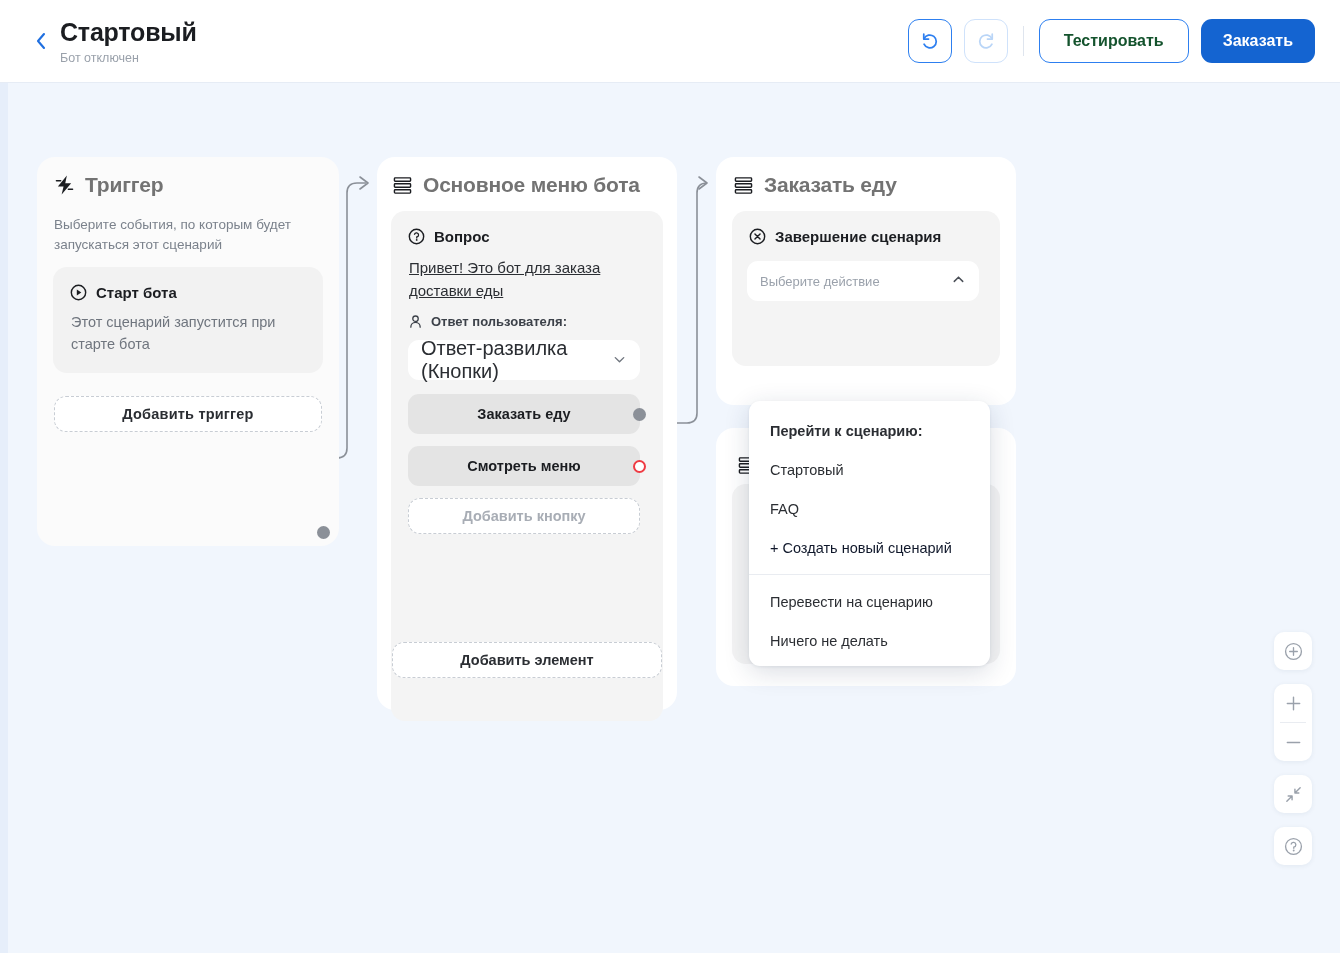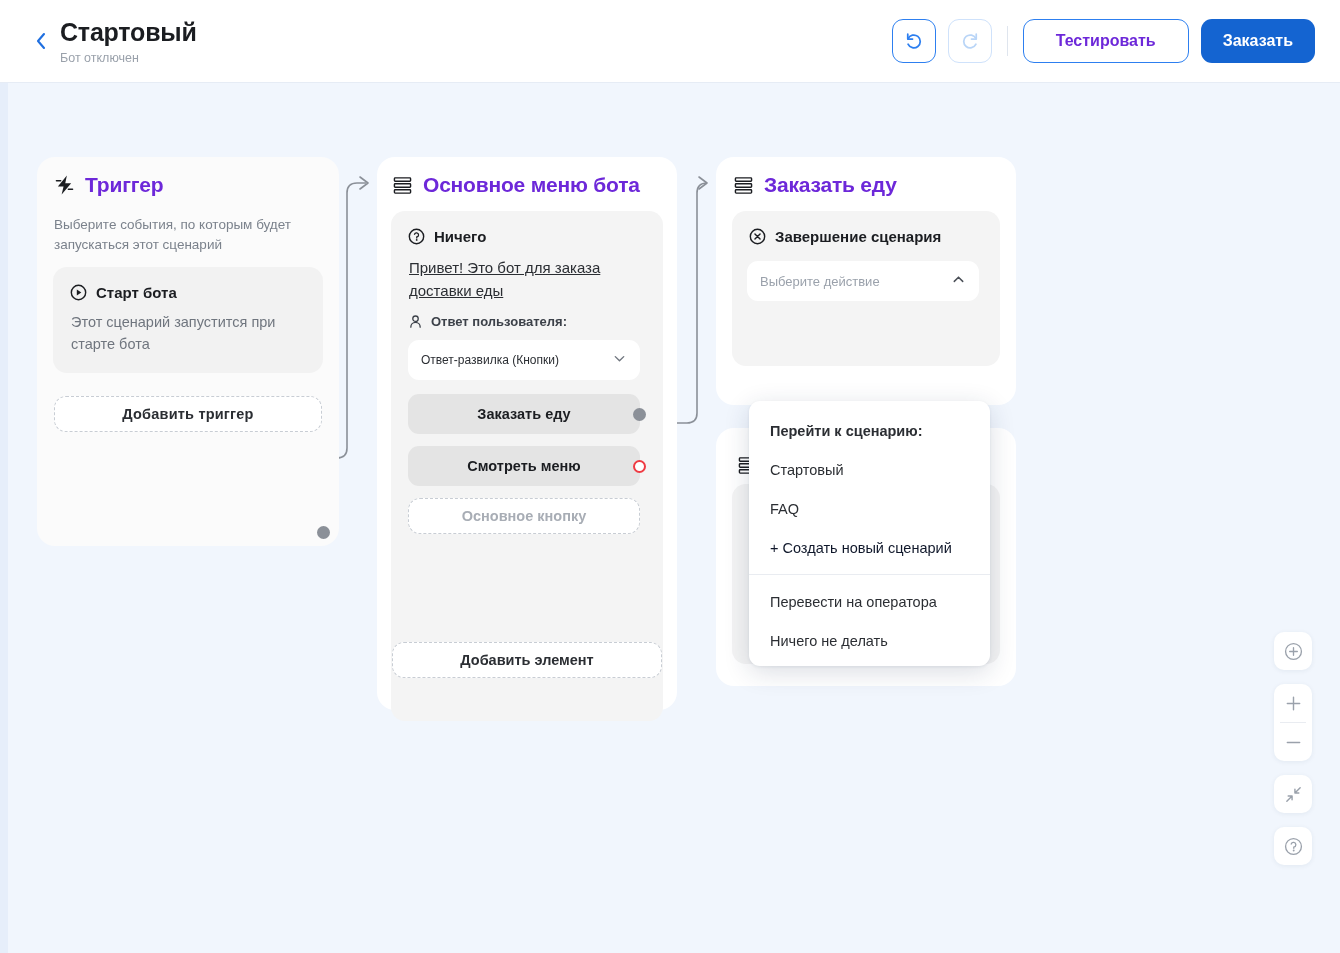--- a/index.html
+++ b/index.html
@@ -37,22 +37,22 @@
   }
   .icon-btn {
     width: 44px; height: 44px; border-radius: 11px;
     border: 1.6px solid #2d7ff0; background: #fff;
     display: flex; align-items: center; justify-content: center;
     color: #2d7ff0; cursor: pointer;
   }
   .icon-btn.disabled { border-color: #cfe2fb; color: #b9d5f7; cursor: default; }
   .hdr-sep { width: 1px; height: 30px; background: #dfe5ee; margin: 0 3px; }
   .btn-outline {
-    height: 44px; padding: 0 32px; border-radius: 11px;
-    border: 1.6px solid #2d7ff0; background: #fff; color: #6d28d9;
+    height: 44px; padding: 0 24px; border-radius: 11px;
+    border: 1.6px solid #2d7ff0; background: #fff; color: #14532d;
     font-size: 16px; font-weight: 600; font-family: inherit;
     display: flex; align-items: center; cursor: pointer;
   }
   .btn-primary {
     height: 44px; padding: 0 22px; border-radius: 11px;
     border: none; background: #1464d1; color: #fff;
     font-size: 16px; font-weight: 600; font-family: inherit;
     display: flex; align-items: center; cursor: pointer;
   }
 
@@ -69,21 +69,21 @@
 
   
   .card {
     position: absolute;
     border-radius: 18px;
     background: #fbfbfb;
   }
   .card.white { background: #fff; }
   .card-title {
     display: flex; align-items: center; gap: 11px;
-    font-size: 21px; font-weight: 700; color: #6d28d9; letter-spacing: -0.2px; text-align: right;
+    font-size: 21px; font-weight: 700; color: #737373; letter-spacing: -0.2px; text-align: right;
   }
   .card-desc {
     font-size: 13.5px; color: #7b828c; line-height: 20px;
   }
 
   
   #card-trigger { left: 37px; top: 74px; width: 302px; height: 389px; }
   #card-trigger .card-title { position: absolute; left: 18px; top: 16px; }
   #card-trigger .card-desc { position: absolute; left: 17px; top: 58px; width: 250px; }
   .sub-card {
@@ -120,21 +120,21 @@
   }
   .ans-label {
     position: absolute; left: 17px; top: 103px;
     display: flex; align-items: flex-end; gap: 8px;
     font-size: 13px; font-weight: 700; color: #3c4149;
   }
   .select-box {
     position: absolute; left: 17px; top: 129px; width: 232px; height: 40px;
     background: #fff; border-radius: 11px;
     display: flex; align-items: center; padding: 0 13px;
-    font-size: 12px; color: #2b2e33; cursor: pointer;
+    font-size: 20px; color: #2b2e33; cursor: pointer;
   }
   .select-box .chev { margin-left: auto; color: #6f757e; }
   .opt-btn {
     position: absolute; left: 17px; width: 232px; height: 40px;
     background: #e4e4e4; border-radius: 11px;
     display: flex; align-items: center; justify-content: center;
     font-size: 14.5px; font-weight: 700; color: #1b1d21; cursor: pointer;
   }
   #opt-order { top: 183px; }
   #opt-menu  { top: 235px; }
@@ -289,21 +289,21 @@
       <span>Основное меню бота</span>
     </div>
 
     <div class="sub-card" id="q-block">
       <div class="sub-title">
         <svg width="17" height="17" viewBox="0 0 18 18">
           <circle cx="9" cy="9" r="7.6" fill="none" stroke="#1b1d21" stroke-width="1.5"></circle>
           <path d="M6.9 6.6 a2.2 2.2 0 1 1 2.4 2.9 v1.1" fill="none" stroke="#1b1d21" stroke-width="1.4" stroke-linecap="round"></path>
           <circle cx="9.2" cy="12.6" r="0.95" fill="#1b1d21"></circle>
         </svg>
-        <span>Ничего</span>
+        <span>Вопрос</span>
       </div>
       <div class="q-text">Привет! Это бот для заказа доставки еды</div>
 
       <div class="ans-label">
         <svg width="15" height="15" viewBox="0 0 16 16">
           <circle cx="8" cy="5" r="2.9" fill="none" stroke="#3c4149" stroke-width="1.4"></circle>
           <path d="M3 14 a5 5 0 0 1 10 0" fill="none" stroke="#3c4149" stroke-width="1.4" stroke-linecap="round"></path>
         </svg>
         <span>Ответ пользователя:</span>
       </div>
@@ -316,21 +316,21 @@
           </svg>
         </span>
       </div>
 
       <div class="opt-btn" id="opt-order">Заказать еду</div>
       <div class="port-dot" style="left:242px; top:197px;"></div>
 
       <div class="opt-btn" id="opt-menu">Смотреть меню</div>
       <div class="port-ring" style="left:242px; top:249px;"></div>
 
-      <div class="dashed-btn" id="add-button">Основное кнопку</div>
+      <div class="dashed-btn" id="add-button">Добавить кнопку</div>
     </div>
 
     <div class="dashed-btn" id="add-element">Добавить элемент</div>
   </div>
 
   <div class="card white" id="card-order">
     <div class="card-title">
       <svg width="19" height="19" viewBox="0 0 20 20">
         <rect x="1.5" y="2" width="17" height="3.6" rx="0.8" fill="none" stroke="#1b1d21" stroke-width="1.5"></rect>
         <rect x="1.5" y="8.2" width="17" height="3.6" rx="0.8" fill="none" stroke="#1b1d21" stroke-width="1.5"></rect>
@@ -369,21 +369,21 @@
     <div class="inner"></div>
     <div class="orange-bar"></div>
   </div>
 
   <div class="dropdown">
     <div class="dd-item dd-head">Перейти к сценарию:</div>
     <div class="dd-item">Стартовый</div>
     <div class="dd-item">FAQ</div>
     <div class="dd-item dd-link">+ Создать новый сценарий</div>
     <div class="dd-sep"></div>
-    <div class="dd-item">Перевести на оператора</div>
+    <div class="dd-item">Перевести на сценарию</div>
     <div class="dd-item">Ничего не делать</div>
   </div>
 
   <div class="toolbar">
     <div class="tb-box">
       <div class="tb-btn">
         <svg width="21" height="21" viewBox="0 0 22 22">
           <circle cx="11" cy="11" r="8.3" fill="none" stroke="currentColor" stroke-width="1.4"></circle>
           <path d="M11 7 L11 15 M7 11 L15 11" stroke="currentColor" stroke-width="1.4" stroke-linecap="round"></path>
         </svg>

